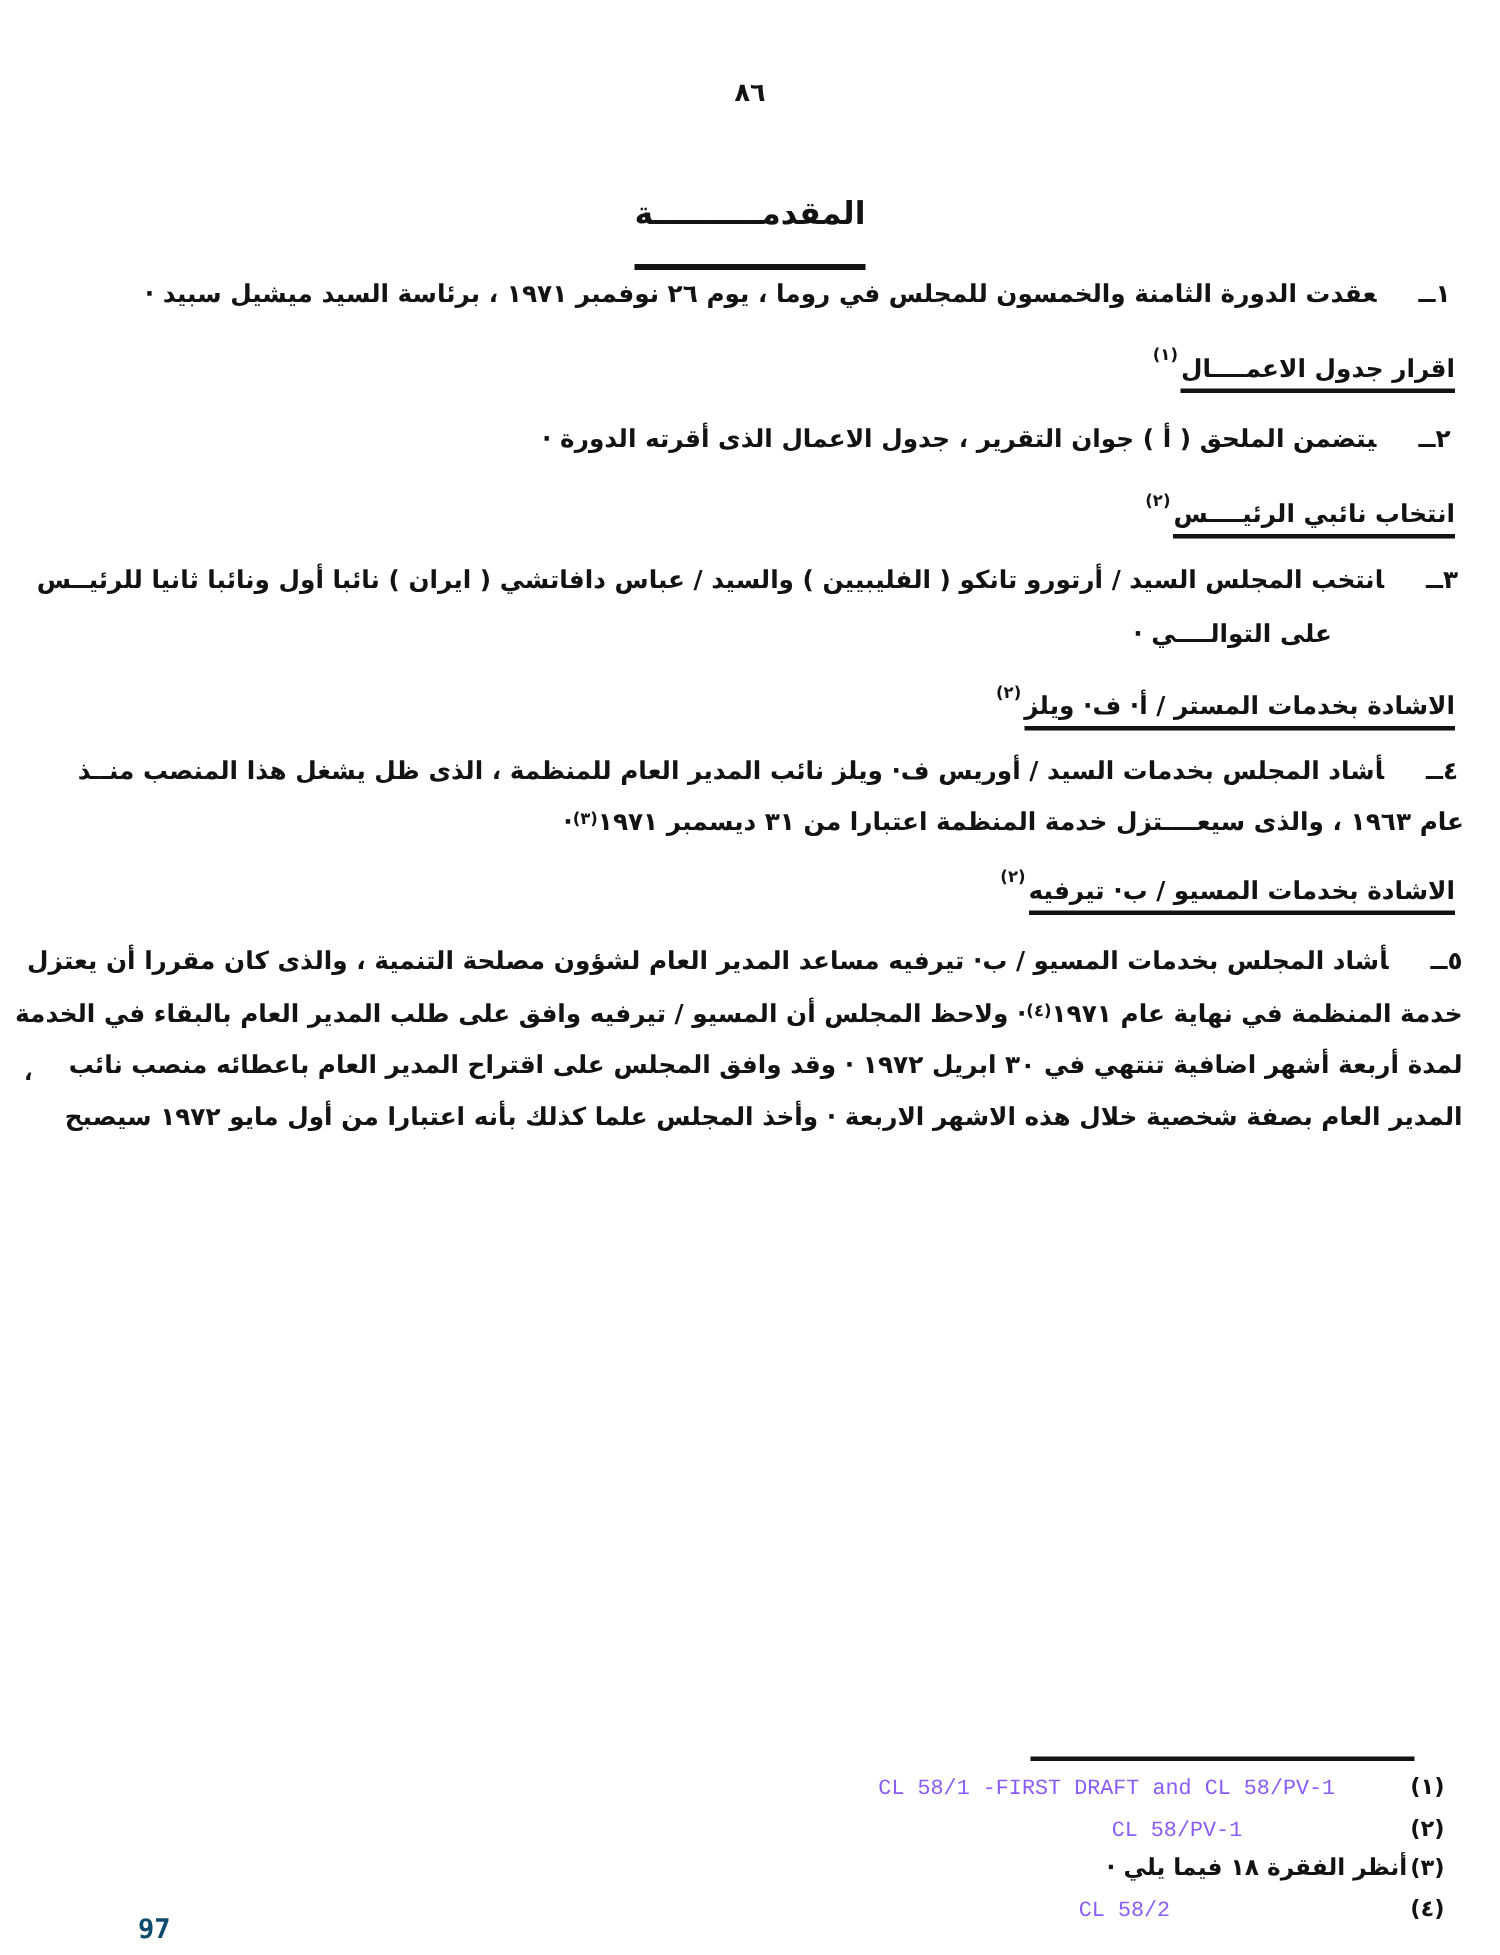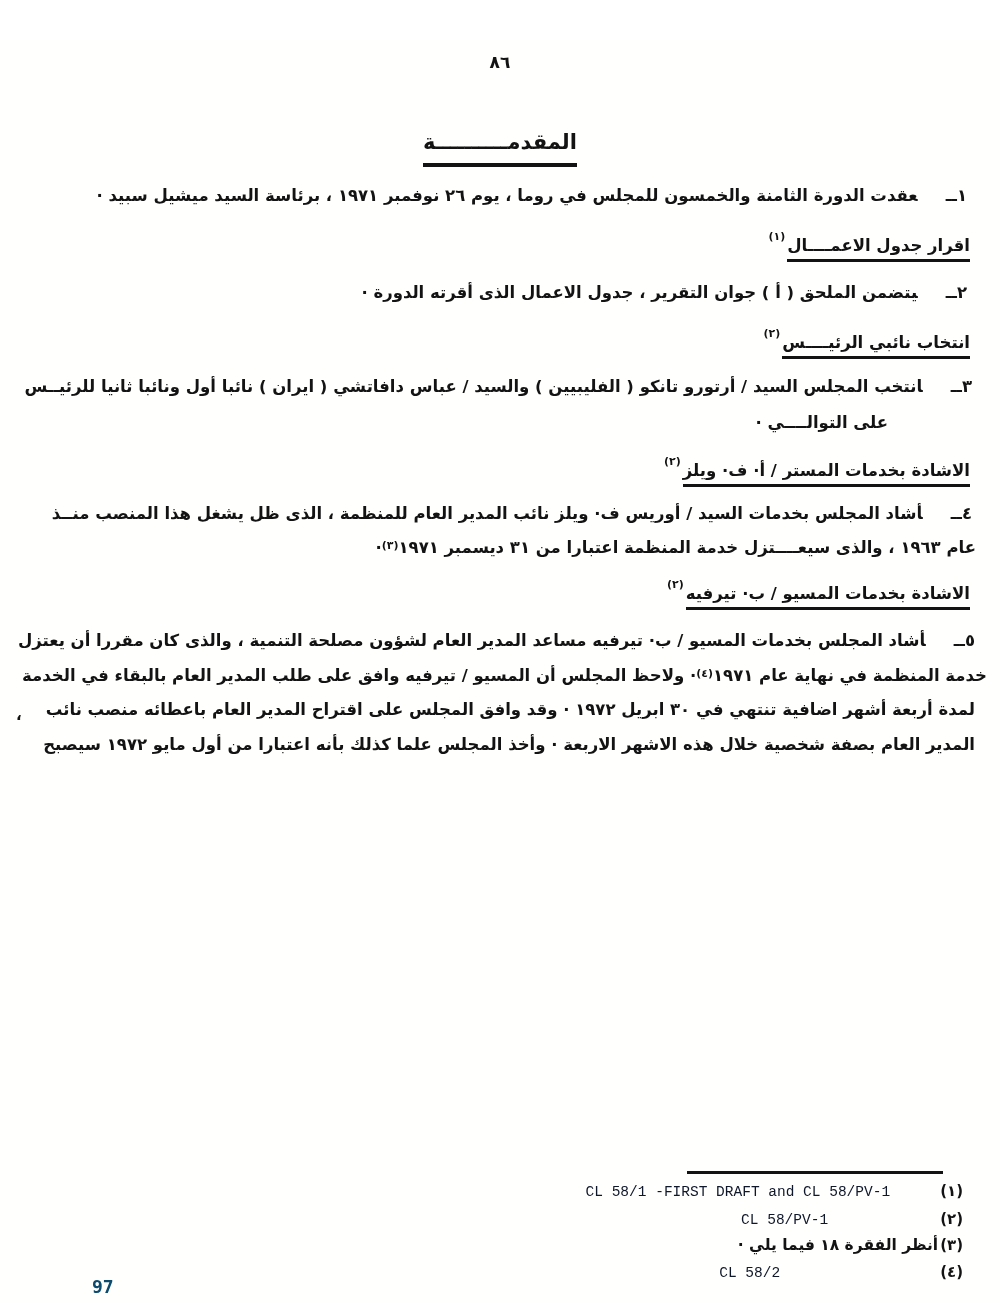--- a/index.html
+++ b/index.html
@@ -20,21 +20,21 @@
   .page-num-bottom{
     position:absolute;left:92px;top:1236px;
     font-family:"DejaVu Sans Mono",monospace;
     font-size:18px;font-weight:bold;color:#0c4a6e;
   }
   
   .title-wrap{position:absolute;left:0;right:0;top:90px;text-align:center;}
   .title-text{
     display:inline-block;direction:rtl;
     font-size:21px;font-weight:bold;
-    border-bottom:4px solid #131313;padding-bottom:9px;
+    border-bottom:4px solid #131313;padding-bottom:22px;
   }
   
   .bodyline{
     position:absolute;direction:rtl;white-space:nowrap;
     font-size:16.5px;font-weight:bold;line-height:1.25;
   }
   .pnum{margin-left:28px;}
   
   .heading{
     position:absolute;direction:rtl;white-space:nowrap;
@@ -46,21 +46,21 @@
   }
   sup.fnref{font-size:11px;font-weight:bold;position:relative;top:-4px;margin:0 2px;}
   .inline-ref{font-size:11px;position:relative;top:-4px;}
   
   .fn-rule{position:absolute;left:687px;top:1131px;width:256px;height:3px;background:#131313;}
   .fnrow{position:absolute;right:37px;direction:rtl;white-space:nowrap;font-size:15px;}
   .fn-num{display:inline-block;font-weight:bold;font-size:15px;}
   .fn-latin{
     font-family:"Liberation Mono","DejaVu Sans Mono",monospace;
     direction:ltr;unicode-bidi:embed;
-    font-size:14.5px;color:#0f172a;
+    font-size:14.5px;color:#8b5cf6;
   }
   .fn-ar{font-weight:bold;font-size:15.5px;}
   .gap-50{margin-right:50px;}
   .gap-112{margin-right:112px;}
   .gap-2{margin-right:2px;}
   .gap-160{margin-right:160px;}
   .stray{position:absolute;left:16px;top:666px;font-size:15px;font-weight:bold;}
 </style>
 </head>
 <body>
@@ -107,21 +107,21 @@
     <span>عام ١٩٦٣ ، والذى سيعــــتزل خدمة المنظمة اعتبارا من ٣١ ديسمبر ١٩٧١</span><span class="inline-ref">(٣)</span><span>·</span>
   </div>
 
   <div class="heading" style="top:542px;right:30px;">
     <span class="h-text">الاشادة بخدمات المسيو / ب· تيرفيه</span><sup class="fnref">(٢)</sup>
   </div>
 
   <div class="bodyline" style="top:591px;right:25px;">
     <span class="pnum">٥ــ</span><span>أشاد المجلس بخدمات المسيو / ب· تيرفيه مساعد المدير العام لشؤون مصلحة التنمية ، والذى كان مقررا أن يعتزل</span>
   </div>
-  <div class="bodyline" style="top:626px;right:13px;text-align:right;">
+  <div class="bodyline" style="top:626px;right:25px;text-align:right;">
     <span>خدمة المنظمة في نهاية عام ١٩٧١</span><span class="inline-ref">(٤)</span><span>· ولاحظ المجلس أن المسيو / تيرفيه وافق على طلب المدير العام بالبقاء في الخدمة</span>
   </div>
   <div class="bodyline" style="top:660px;right:25px;">
     <span>لمدة أربعة أشهر اضافية تنتهي في ٣٠ ابريل ١٩٧٢ · وقد وافق المجلس على اقتراح المدير العام باعطائه منصب نائب</span>
   </div>
   <div class="bodyline" style="top:695px;right:25px;">
     <span>المدير العام بصفة شخصية خلال هذه الاشهر الاربعة · وأخذ المجلس علما كذلك بأنه اعتبارا من أول مايو ١٩٧٢ سيصبح</span>
   </div>
 
   <div class="stray">،</div>

